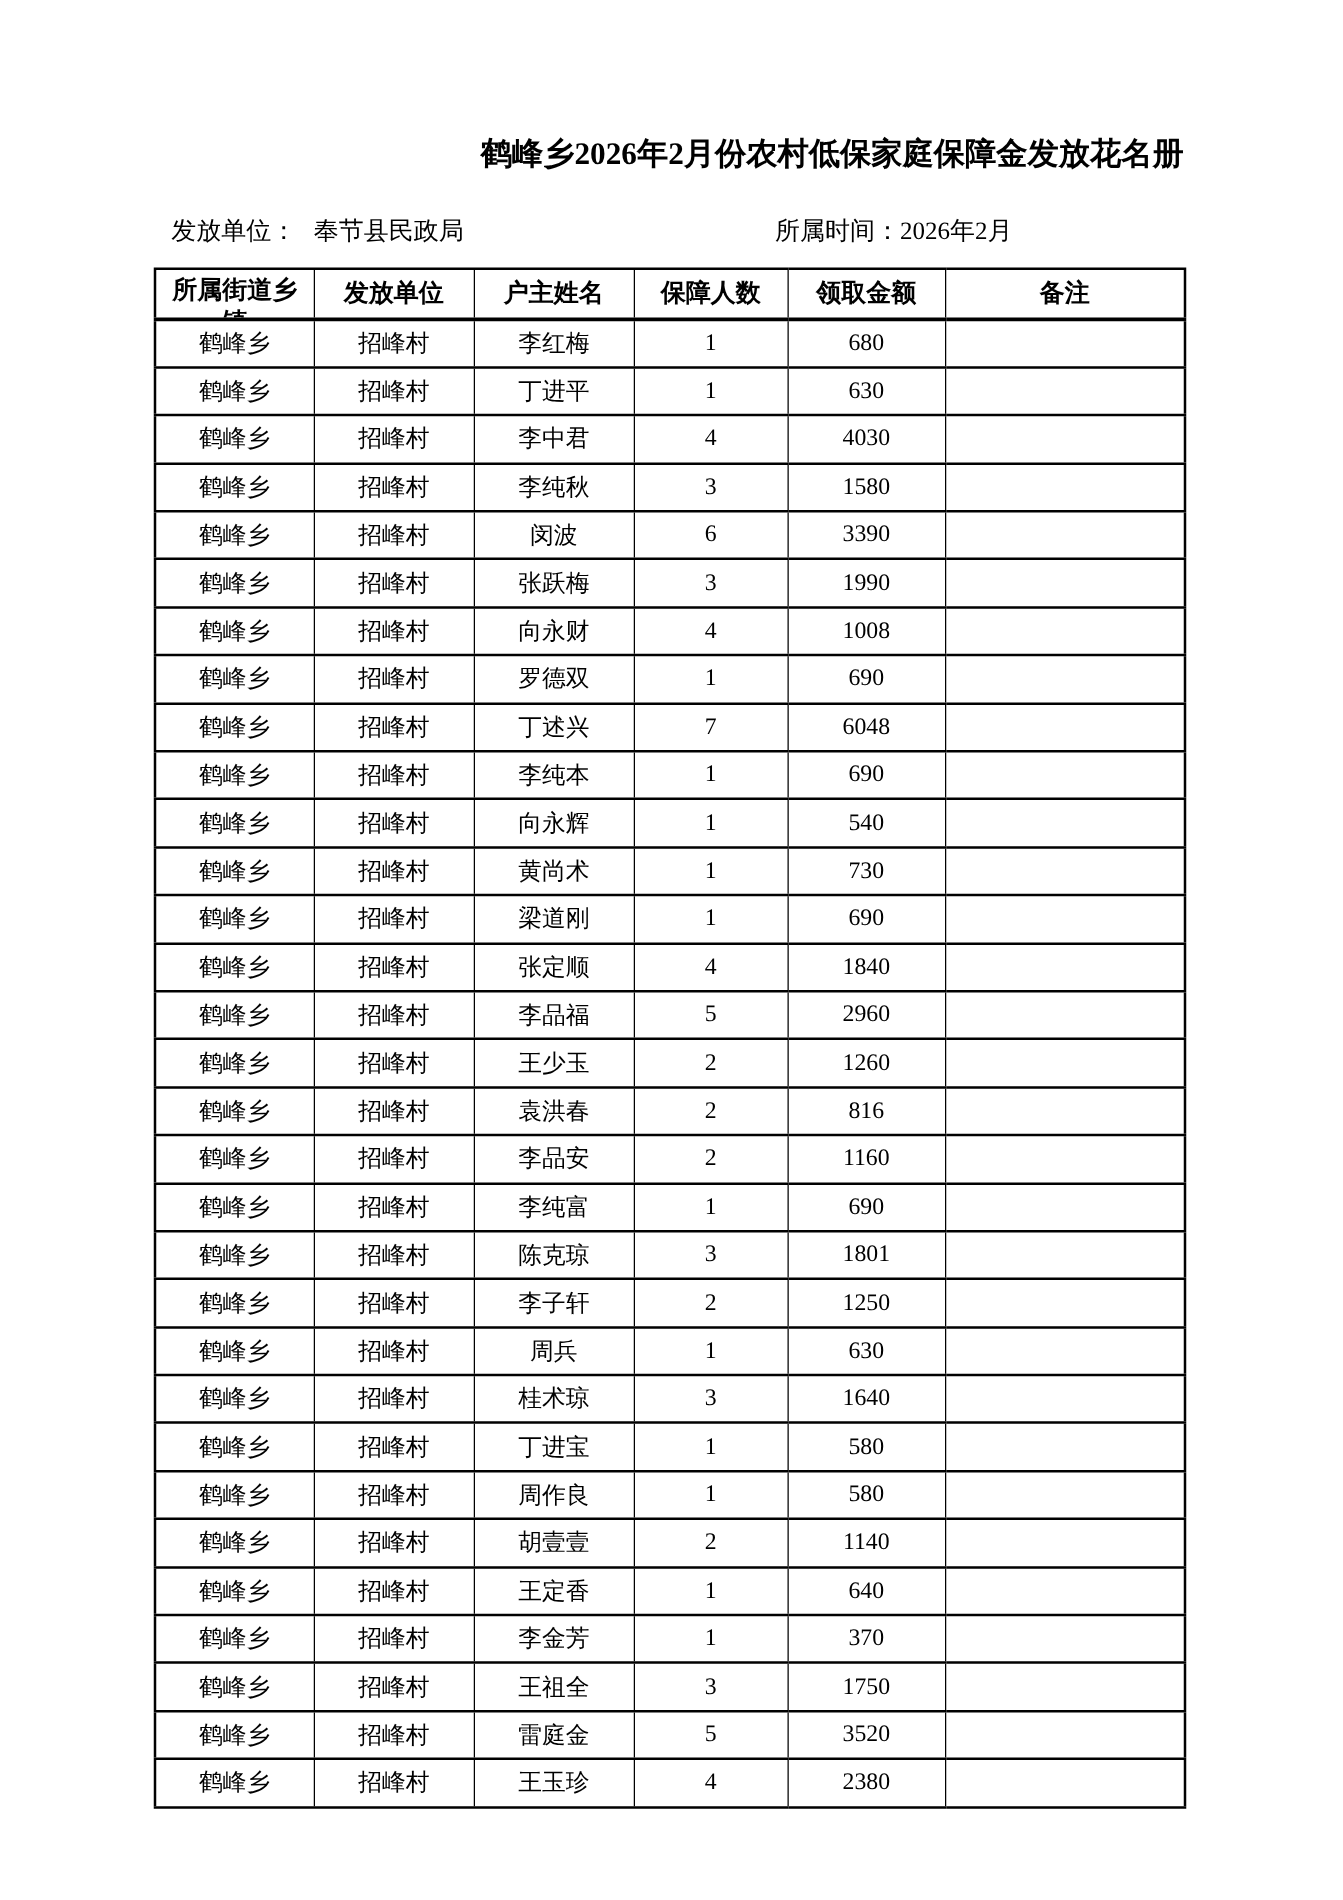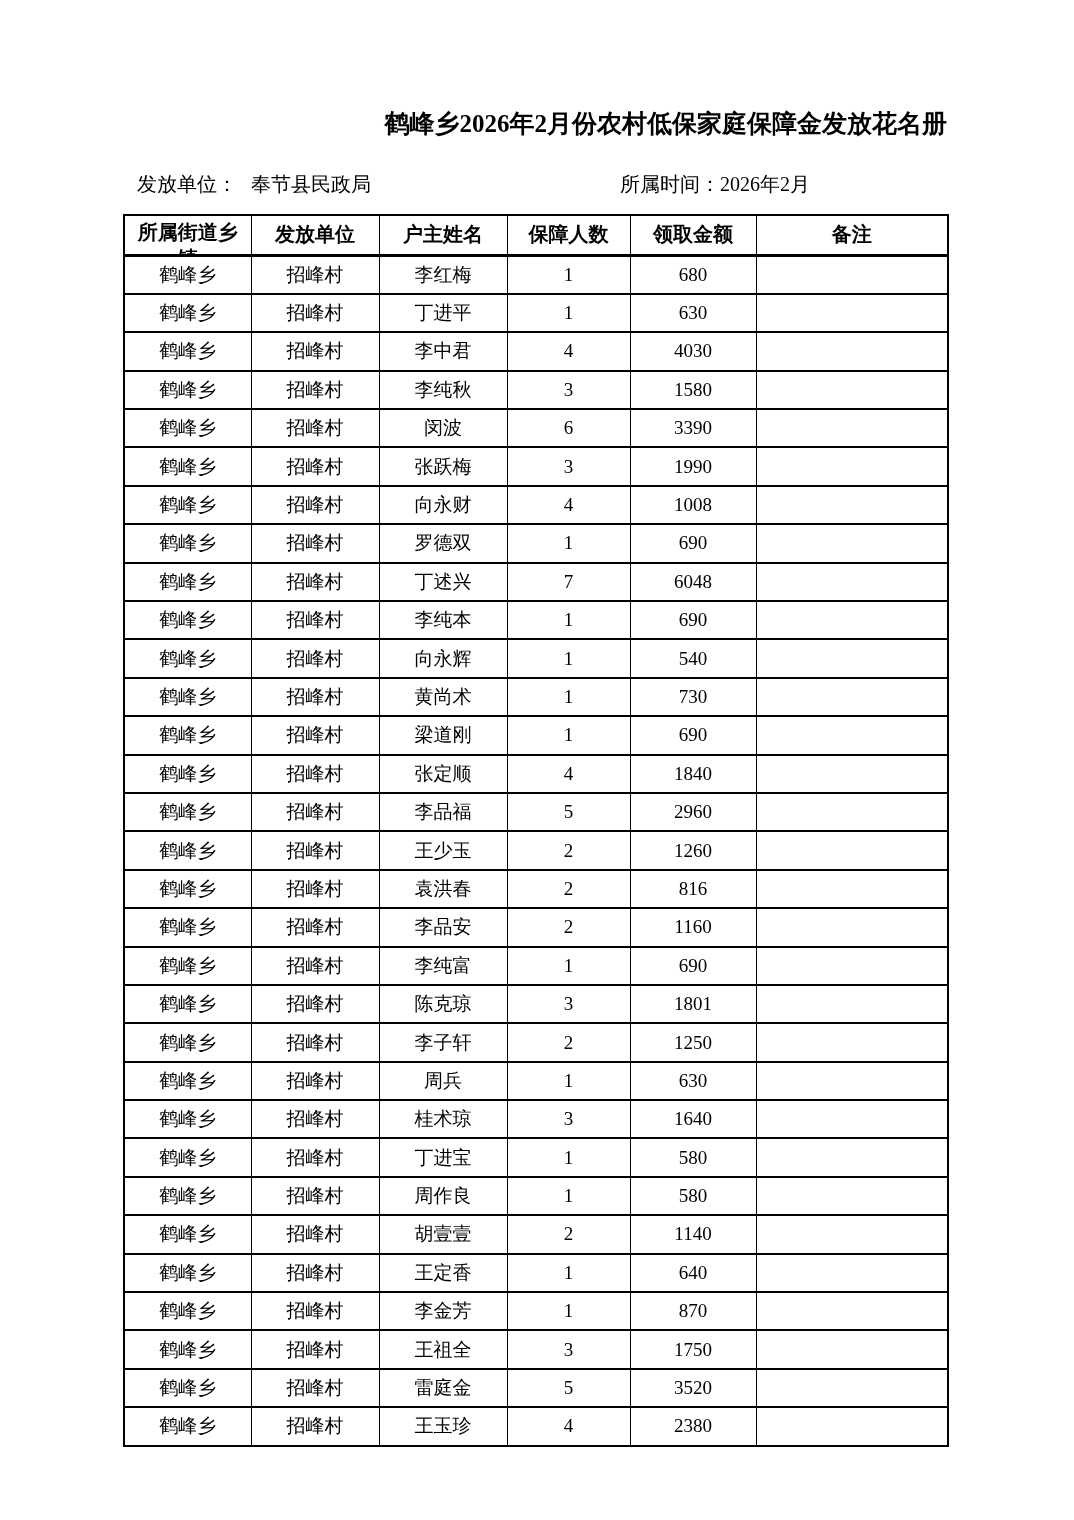--- a/index.html
+++ b/index.html
@@ -336,21 +336,21 @@
             <td>王定香</td>
             <td>1</td>
             <td>640</td>
             <td></td>
           </tr>
           <tr>
             <td>鹤峰乡</td>
             <td>招峰村</td>
             <td>李金芳</td>
             <td>1</td>
-            <td>870</td>
+            <td>370</td>
             <td></td>
           </tr>
           <tr>
             <td>鹤峰乡</td>
             <td>招峰村</td>
             <td>王祖全</td>
             <td>3</td>
             <td>1750</td>
             <td></td>
           </tr>

